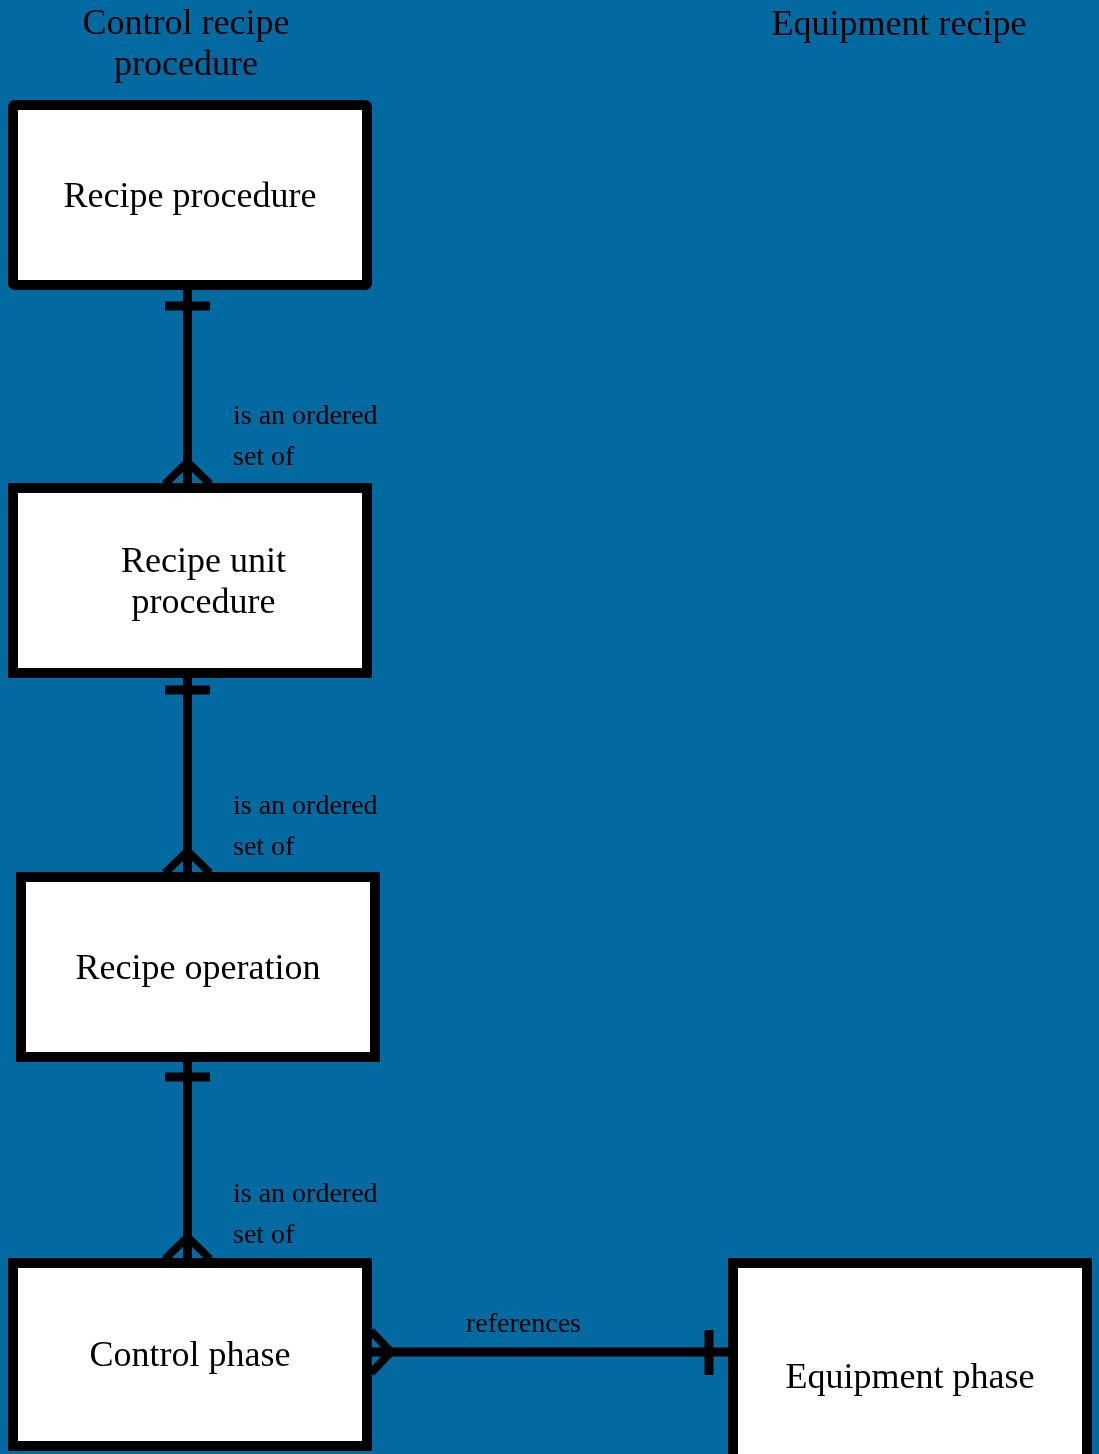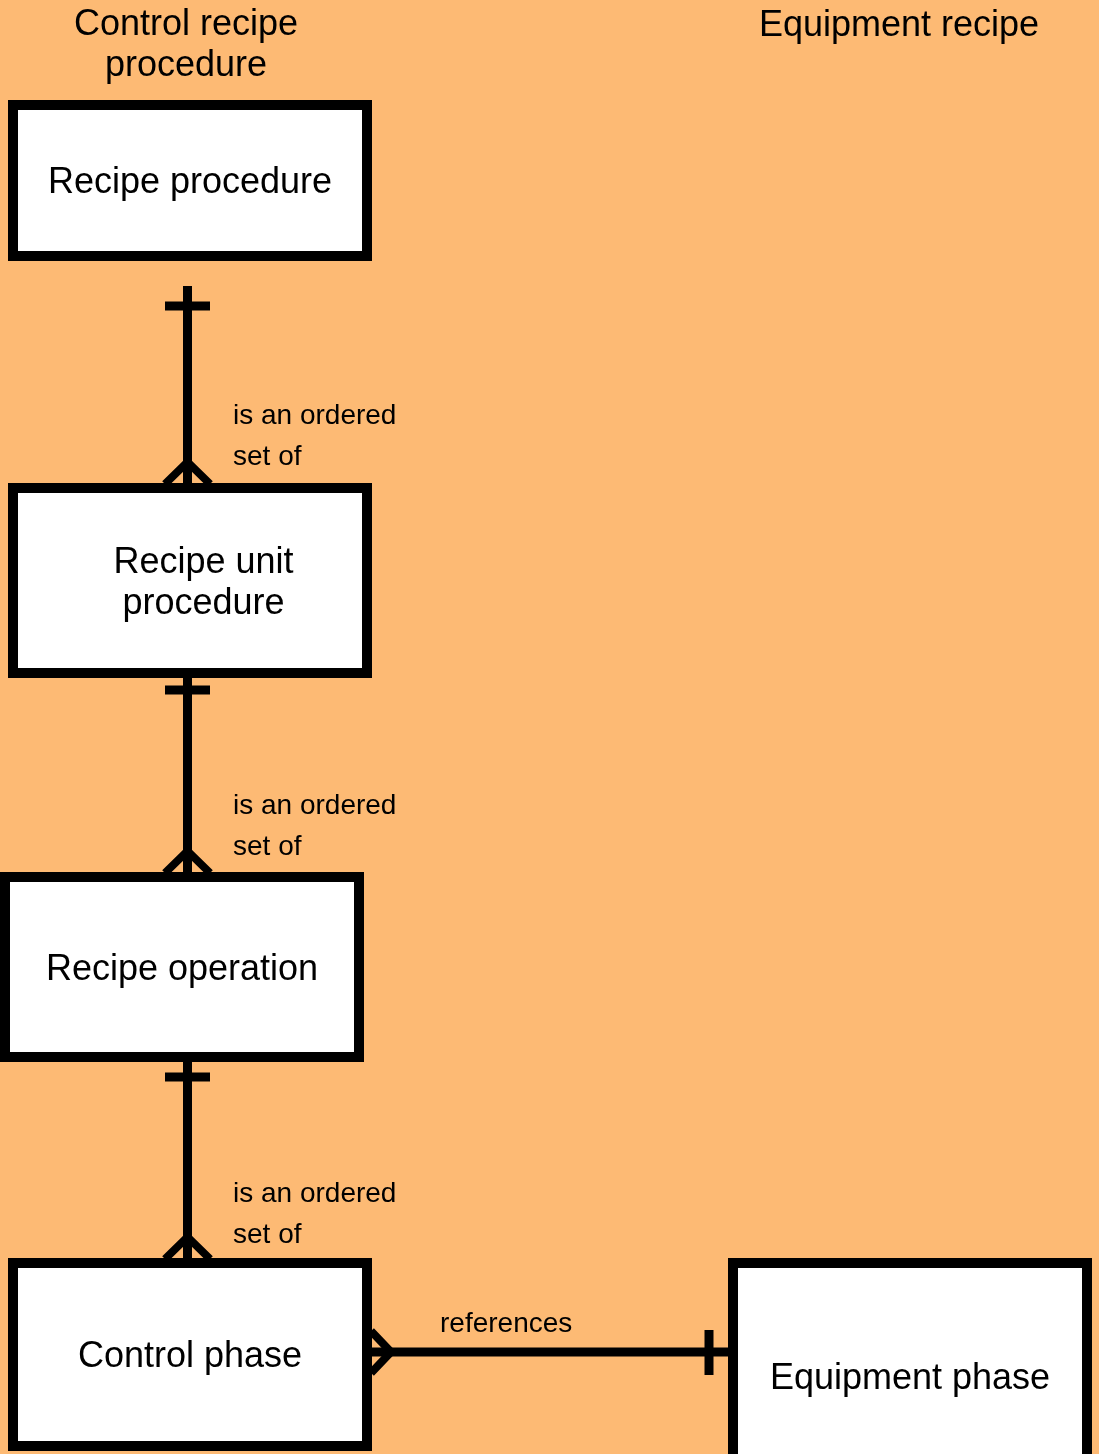--- a/index.html
+++ b/index.html
@@ -4,22 +4,22 @@
 <style>
   html, body {
     margin: 0;
     padding: 0;
     background: #ffffff;
   }
   .canvas {
     position: relative;
     width: 1099px;
     height: 1454px;
-    background: #fdba74;
-    font-family: Liberation Sans, sans-serif;
+    background: #0369a1;
+    font-family: Liberation Serif, serif;
     color: #000000;
     overflow: hidden;
   }
   .layer {
     position: absolute;
     left: 0;
     top: 0;
   }
   .entity {
     position: absolute;
@@ -27,23 +27,23 @@
     border: 10px solid #000000;
     background: #ffffff;
     display: flex;
     align-items: center;
     justify-content: center;
     text-align: center;
     font-size: 36px;
     line-height: 41px;
     white-space: pre-line;
   }
-  .e1 { left: 8px;   top: 100px;  width: 364px; height: 161px; }
+  .e1 { left: 8px;   top: 100px;  width: 364px; height: 190px; border-radius: 7px; }
   .e2 { left: 8px;   top: 483px;  width: 364px; height: 195px; padding-left: 27px; }
-  .e3 { left: 0;   top: 872px;  width: 364px; height: 190px; }
+  .e3 { left: 16px;   top: 872px;  width: 364px; height: 190px; }
   .e4 { left: 8px;   top: 1258px; width: 364px; height: 193px; }
   .e5 { left: 728px; top: 1258px; width: 364px; height: 236px; }
   .hdr {
     position: absolute;
     font-size: 36px;
     line-height: 41px;
     text-align: center;
     white-space: pre-line;
   }
   .hdr-left  { left: 11px;  top: 2px; width: 350px; }
@@ -51,21 +51,21 @@
   .rel {
     position: absolute;
     font-size: 28px;
     line-height: 41px;
     text-align: left;
     white-space: pre-line;
   }
   .rel-1 { left: 233px; top: 394px; }
   .rel-2 { left: 233px; top: 784px; }
   .rel-3 { left: 233px; top: 1172px; }
-  .rel-4 { left: 440px; top: 1302px; }
+  .rel-4 { left: 466px; top: 1302px; }
   svg .stroke {
     stroke: #000000;
     fill: none;
   }
 </style>
 </head>
 <body>
 
 <div class="canvas">
 

